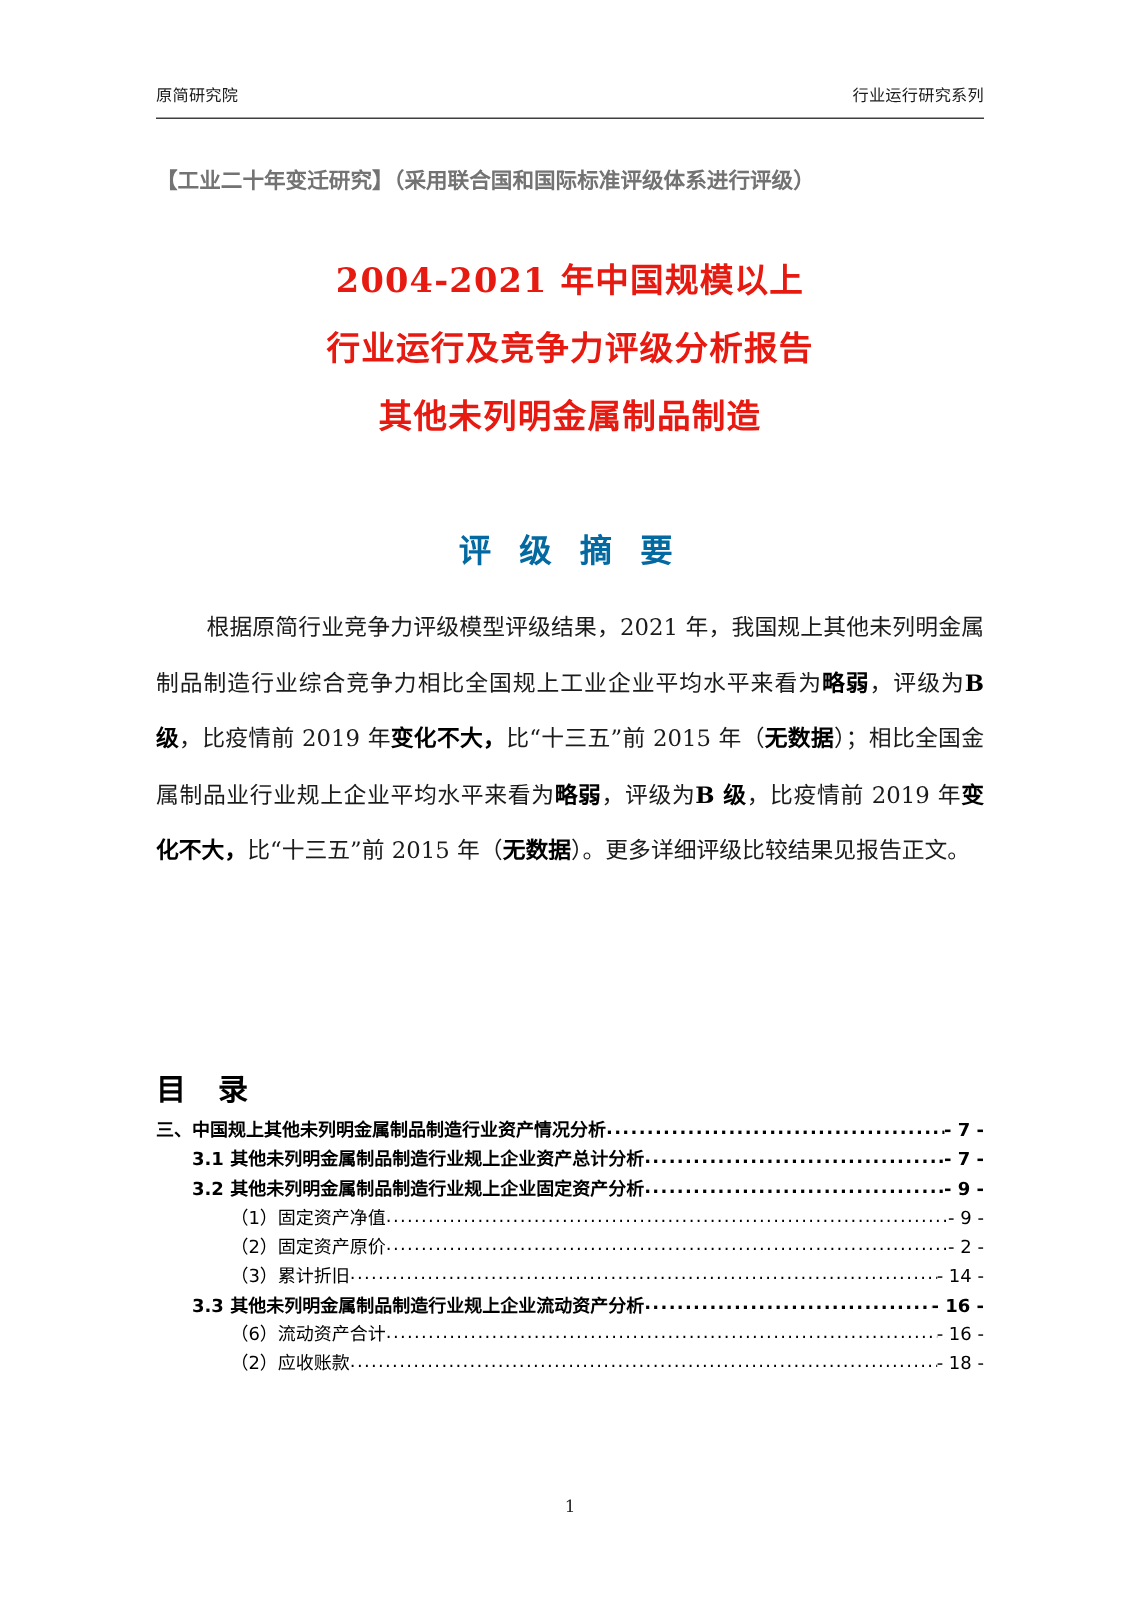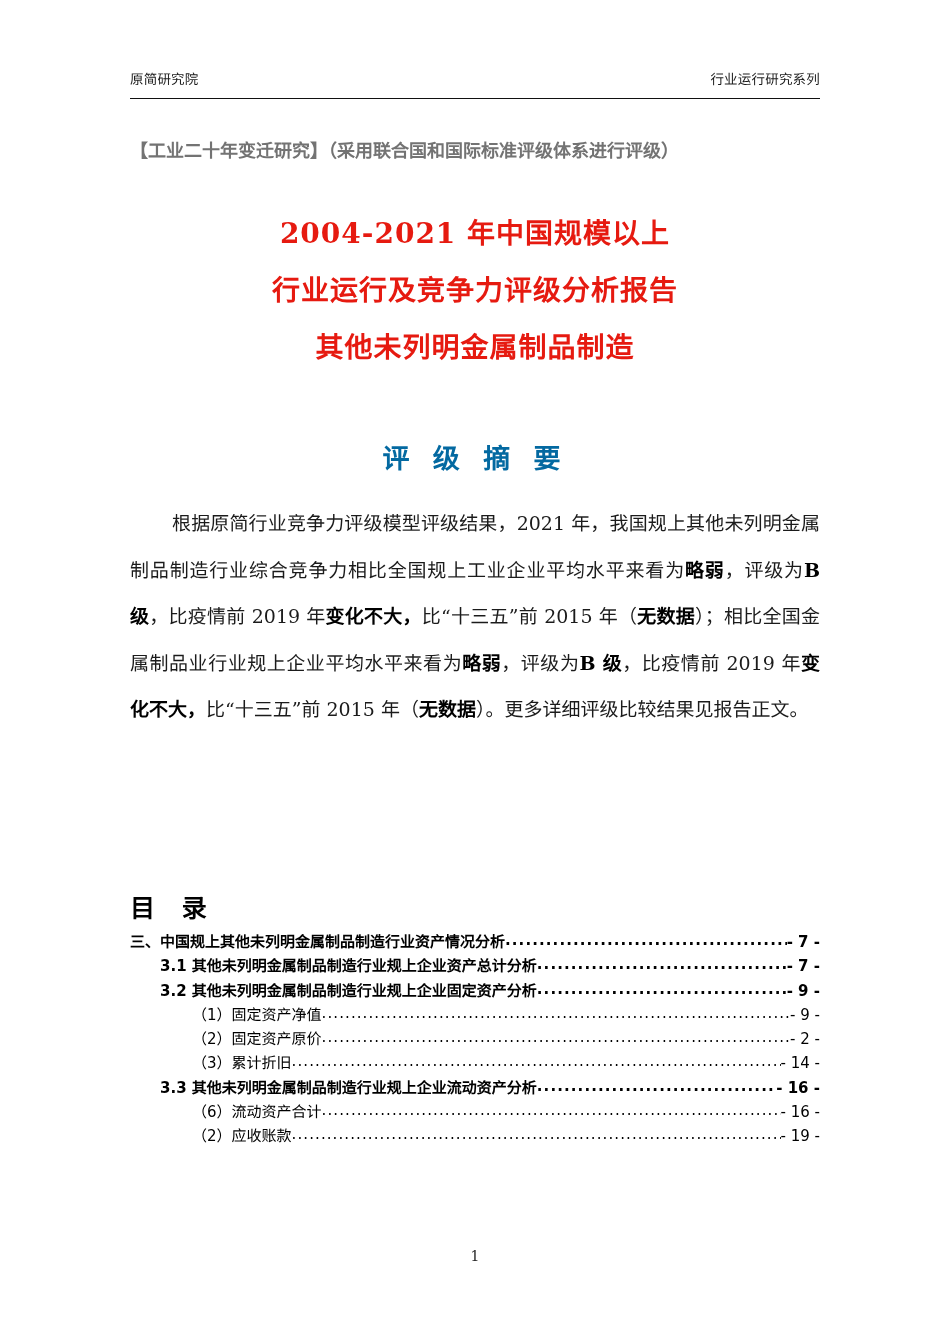--- a/index.html
+++ b/index.html
@@ -233,19 +233,19 @@
         <span class="toc-page">- 16 -</span>
       </div>
       <div class="toc-row lvl3">
         <span class="toc-label">（6）流动资产合计</span>
         <span class="toc-dots"></span>
         <span class="toc-page">- 16 -</span>
       </div>
       <div class="toc-row lvl3">
         <span class="toc-label">（2）应收账款</span>
         <span class="toc-dots"></span>
-        <span class="toc-page">- 19 -</span>
+        <span class="toc-page">- 18 -</span>
       </div>
     </div>
 
   <div class="footer">1</div>
 
 </div>
 
 </body></html>

